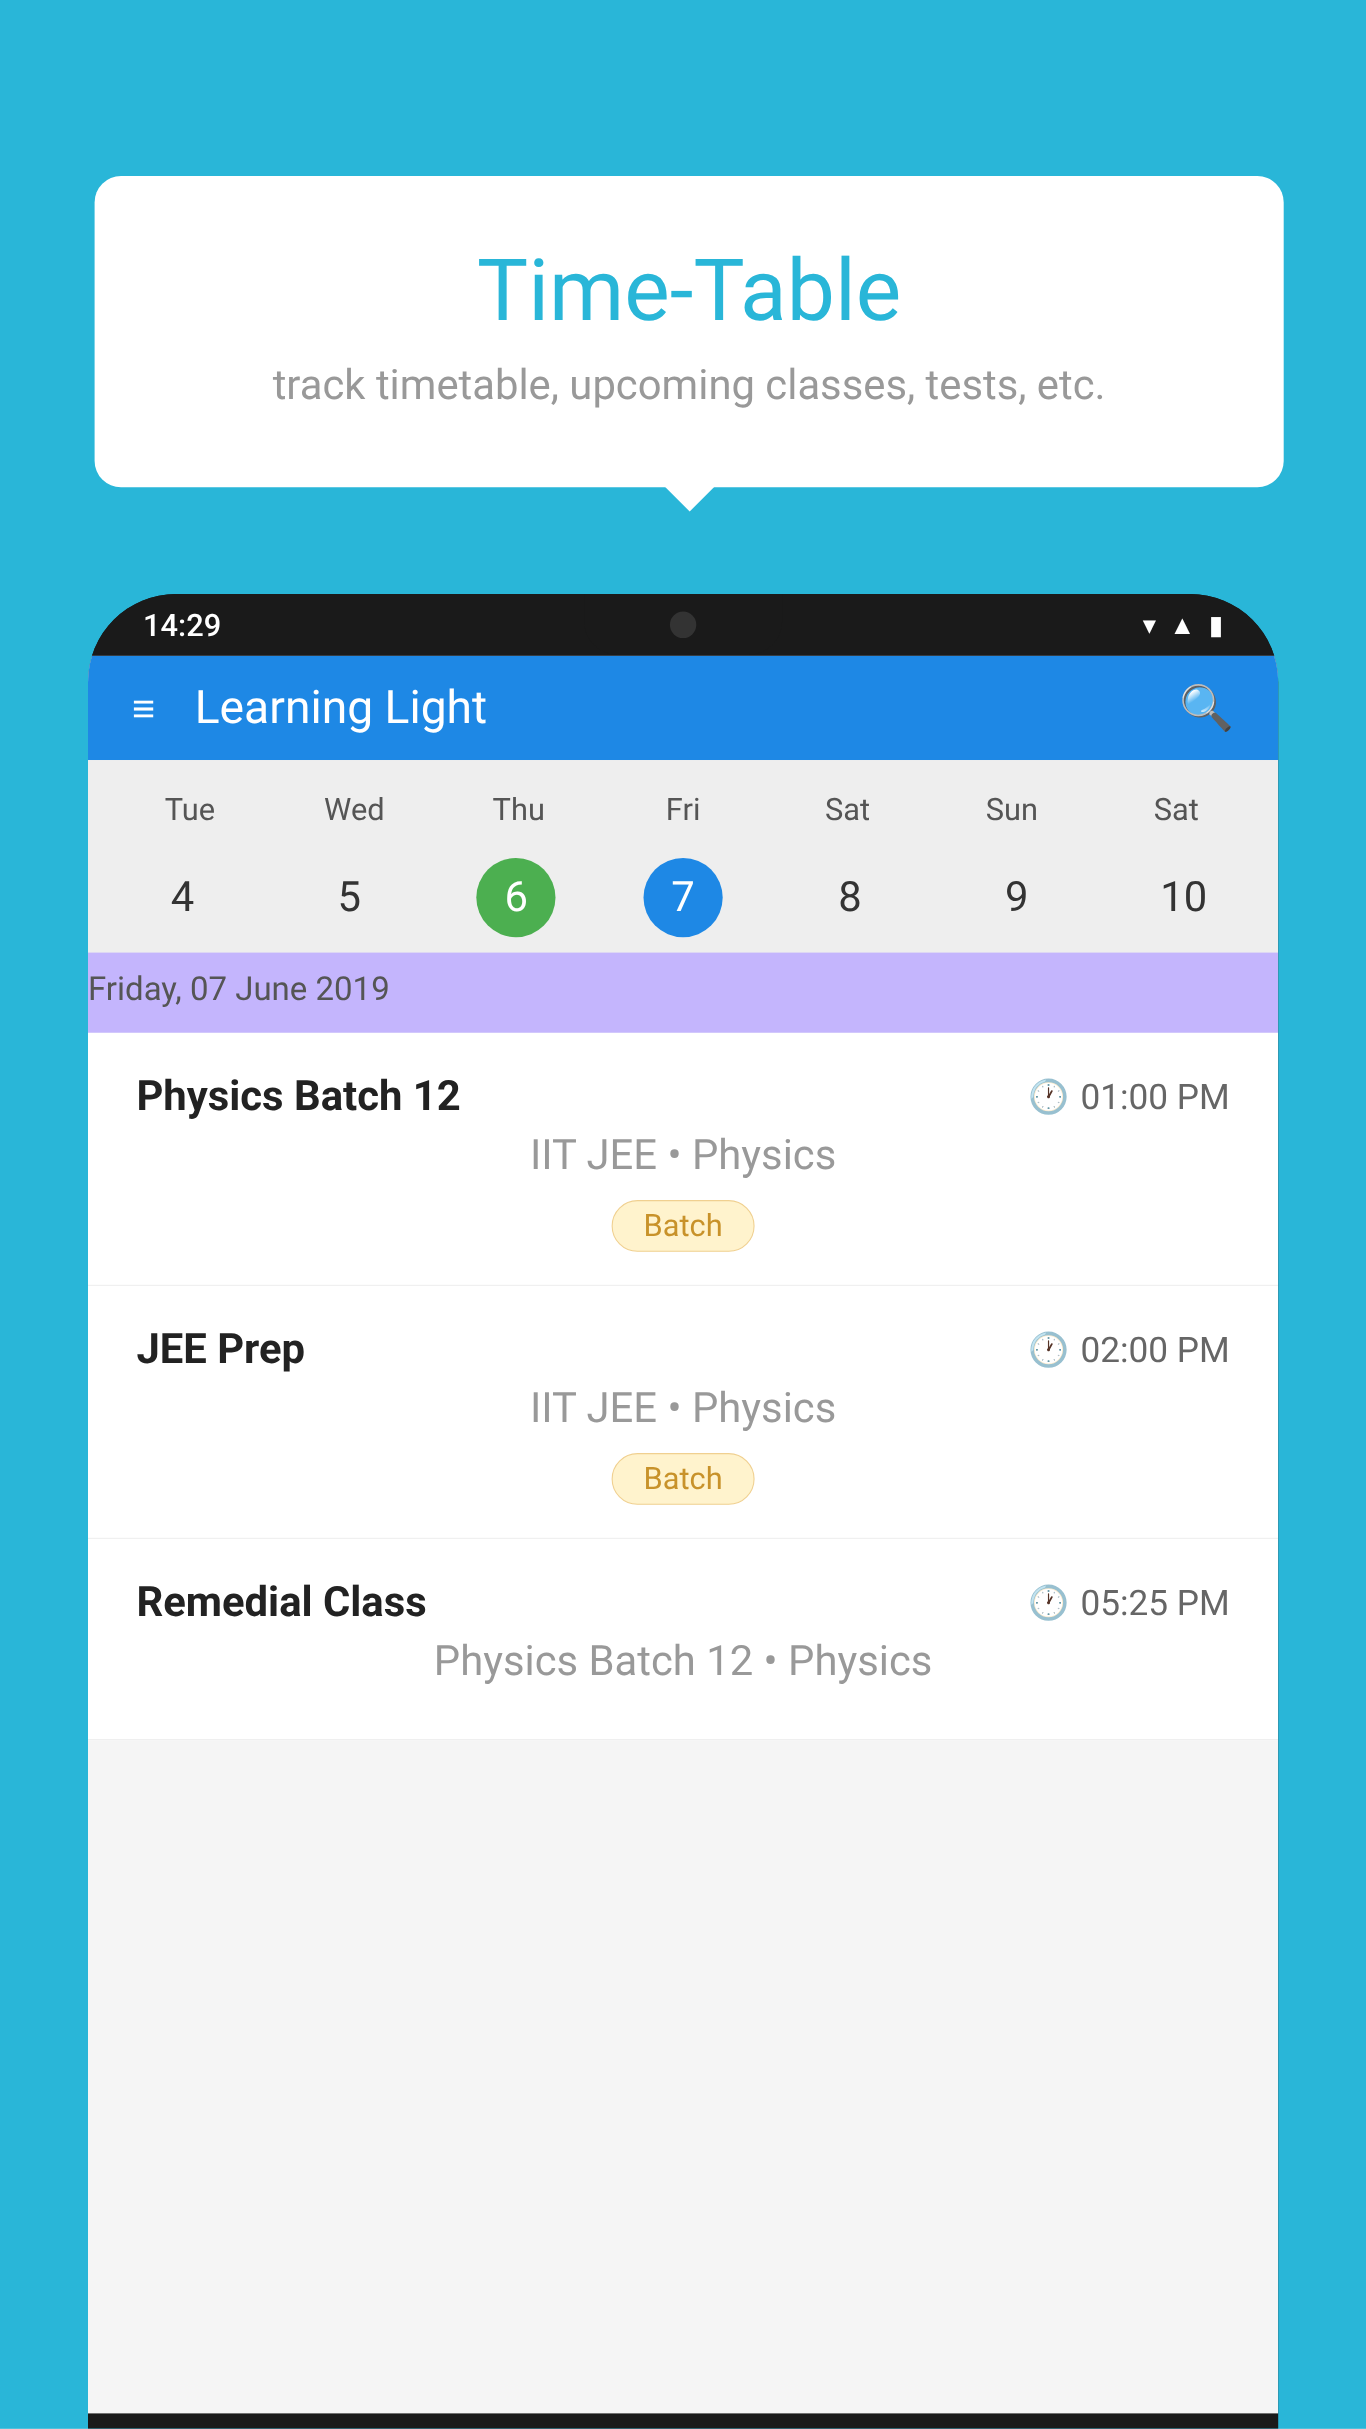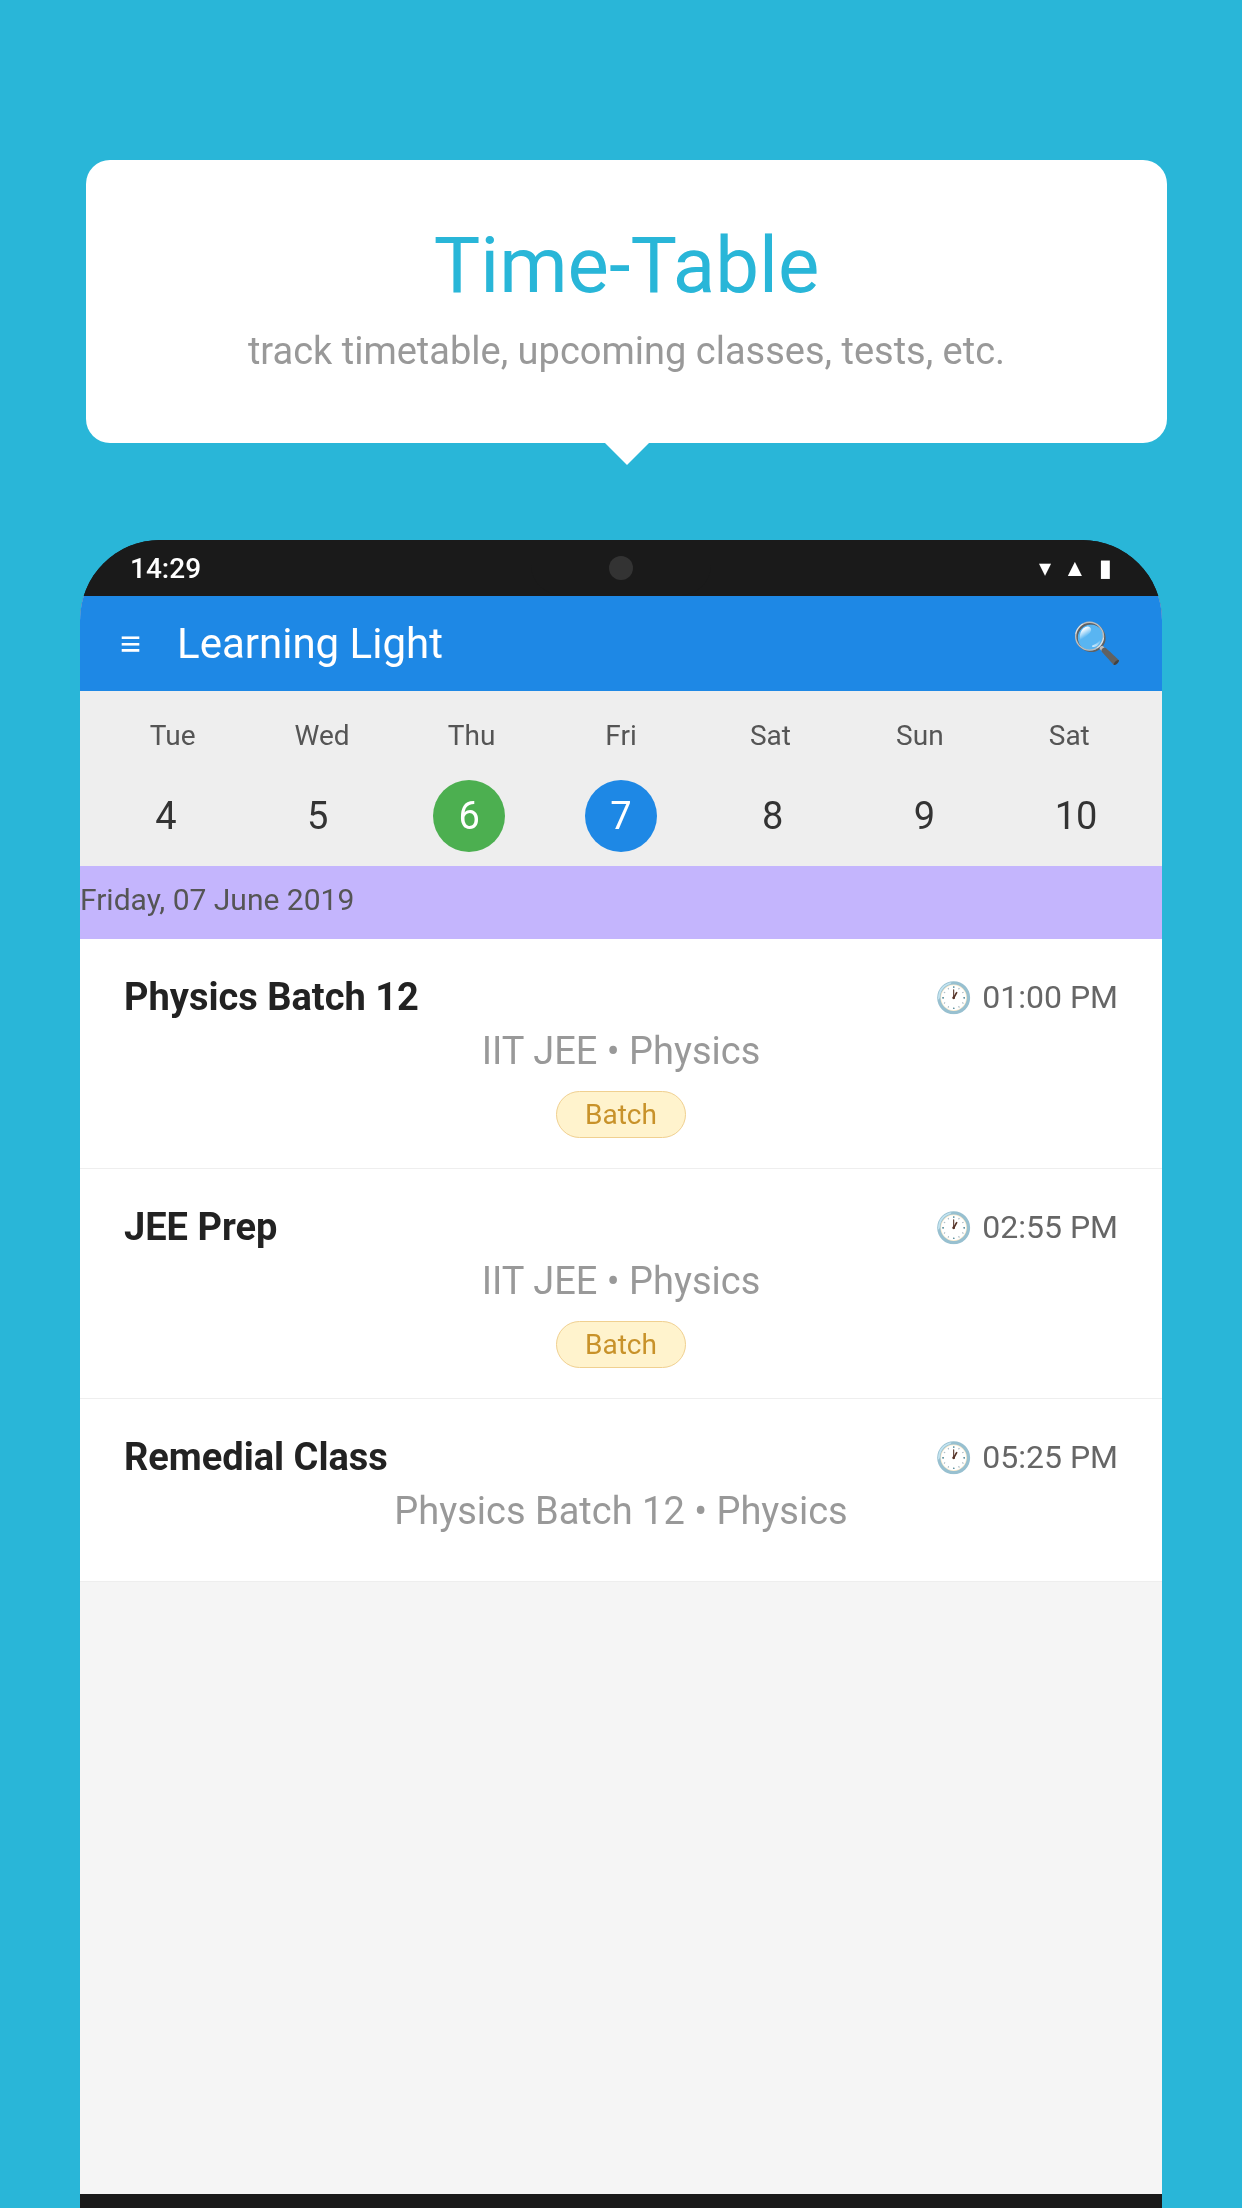--- a/index.html
+++ b/index.html
@@ -340,21 +340,21 @@
         </div>
         <div class="schedule-subtitle">IIT JEE • Physics</div>
         <span class="batch-badge">Batch</span>
       </div>
 
       <div class="schedule-item">
         <div class="schedule-item-header">
           <span class="schedule-title">JEE Prep</span>
           <span class="schedule-time">
             <span class="clock-icon">🕐</span>
-            <span>02:55 PM</span>
+            <span>02:00 PM</span>
           </span>
         </div>
         <div class="schedule-subtitle">IIT JEE • Physics</div>
         <span class="batch-badge">Batch</span>
       </div>
 
       <div class="schedule-item">
         <div class="schedule-item-header">
           <span class="schedule-title">Remedial Class</span>
           <span class="schedule-time">

